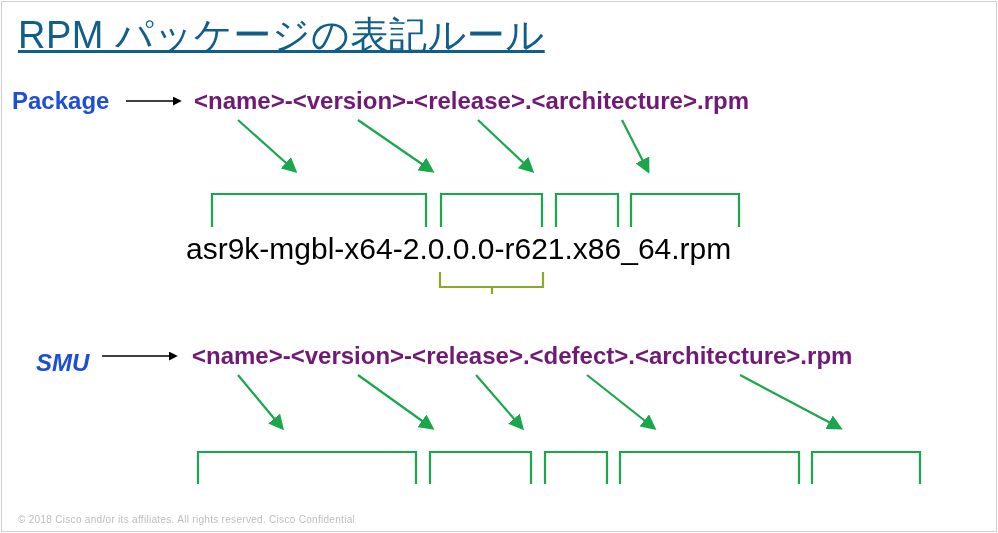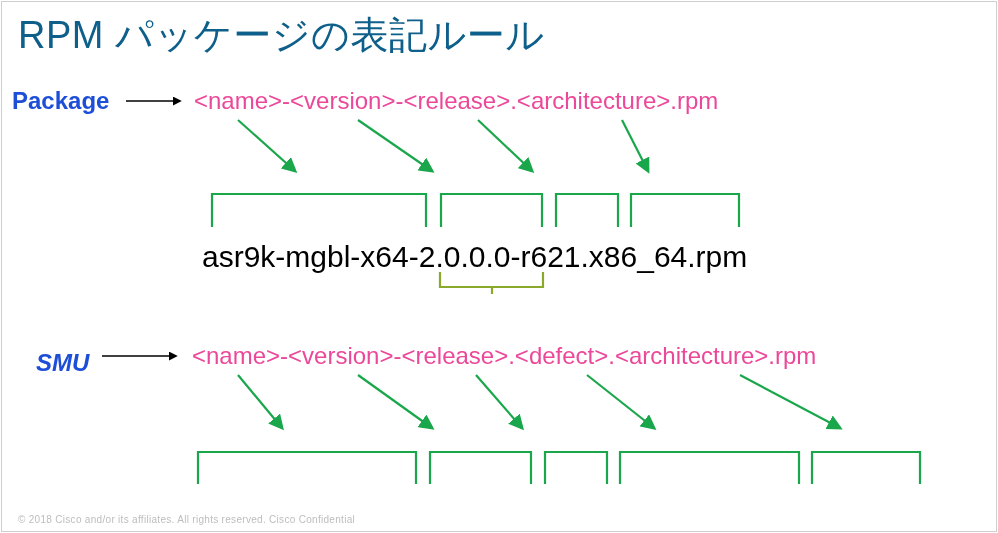--- a/index.html
+++ b/index.html
@@ -22,32 +22,33 @@
     left: 1px;
   }
   .title {
     position: absolute;
     left: 16px;
     top: 8px;
     font-size: 38px;
     color: #0e5f8a;
     font-weight: 400;
     letter-spacing: 0.5px;
+    text-decoration: underline;
   }
   .label {
     position: absolute;
     font-weight: 700;
     font-size: 24px;
     color: #1d4ed8;
   }
   .pattern {
     position: absolute;
     font-size: 24px;
-    color: #ec4899;
-    font-weight: 400;
+    color: #701a75;
+    font-weight: 700;
     white-space: nowrap;
   }
   .example {
     position: absolute;
     font-size: 30px;
     color: #000;
     white-space: nowrap;
     font-weight: 400;
   }
   .version-legend {
@@ -74,21 +75,21 @@
 </style>
 </head>
 <body>
 
 <div class="slide">
 
   <div class="title">RPM パッケージの表記ルール</div>
 
   <div class="label" style="left:10px; top:85px;">Package</div>
   <div class="pattern" style="left:192px; top:85px;">&lt;name&gt;-&lt;version&gt;-&lt;release&gt;.&lt;architecture&gt;.rpm</div>
-  <div class="example" style="left:200px; top:230px;margin-top:8px;">asr9k-mgbl-x64-2.0.0.0-r621.x86_64.rpm</div>
+  <div class="example" style="left:184px; top:230px;">asr9k-mgbl-x64-2.0.0.0-r621.x86_64.rpm</div>
 
   <div class="label" style="left:34px; top:347px;font-style:italic;">SMU</div>
   <div class="pattern" style="left:190px; top:340px;">&lt;name&gt;-&lt;version&gt;-&lt;release&gt;.&lt;defect&gt;.&lt;architecture&gt;.rpm</div>
 
   <div class="footer">© 2018  Cisco and/or its affiliates. All rights reserved.   Cisco Confidential</div>
 
   <svg class="overlay">
     <defs>
       <marker id="arrow-black" viewBox="0 0 10 10" refX="8" refY="5" markerWidth="6" markerHeight="6" orient="auto-start-reverse">
         <path d="M 0 0 L 10 5 L 0 10 z" fill="#000"></path>

